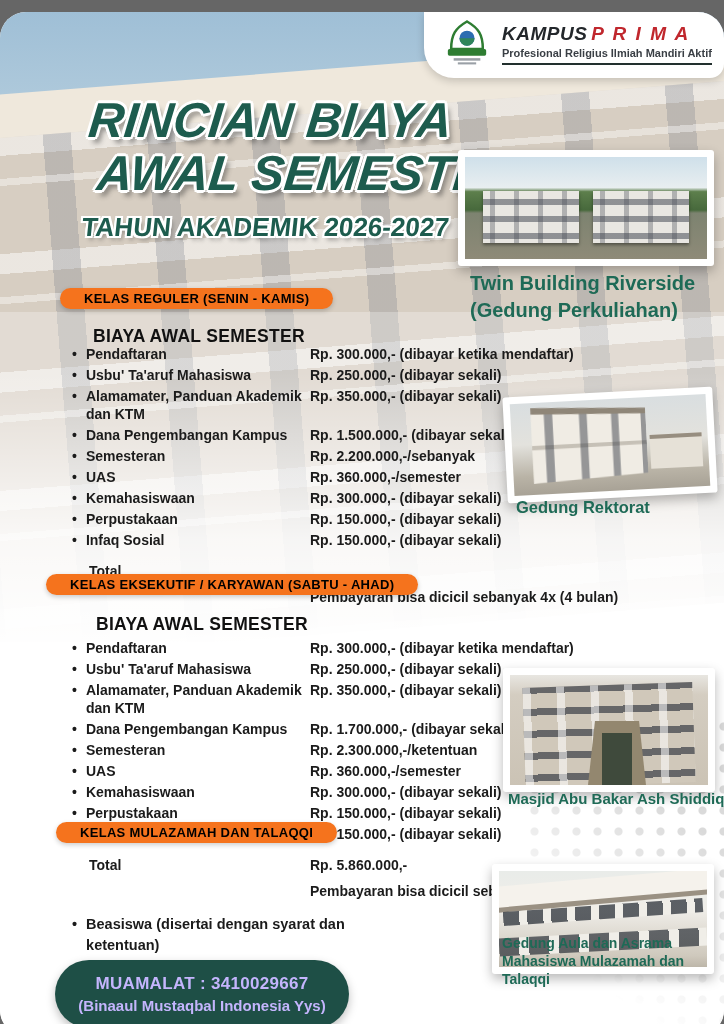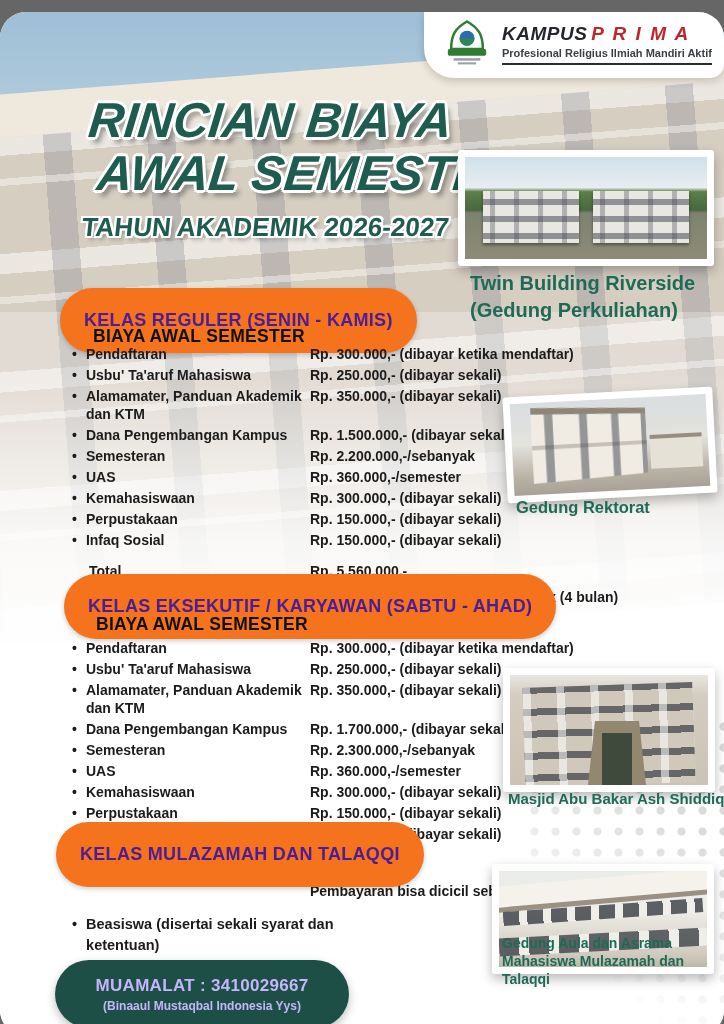--- a/index.html
+++ b/index.html
@@ -91,41 +91,41 @@
   .ph4 { width:208px; height:96px; background:linear-gradient(180deg,#e9ece9 0%,#f0eee9 40%,#cfc9bd 88%,#bdb6a9 100%); }
   .au-roof { position:absolute; left:-10px; top:6px; width:240px; height:26px; background:#f5f2ec;
              border-bottom:5px solid #9a9183; transform:rotate(-5deg); }
   .au-band1 { position:absolute; left:4px; top:34px; width:200px; height:14px;
       background-image:repeating-linear-gradient(90deg, rgba(42,48,56,.75) 0 16px, rgba(240,238,232,1) 16px 24px); transform:rotate(-4deg); }
   .au-band2 { position:absolute; left:0px; top:62px; width:208px; height:18px;
       background-image:repeating-linear-gradient(90deg, rgba(42,48,56,.7) 0 20px, rgba(240,238,232,1) 20px 30px); transform:rotate(-3deg); }
   .cap4 { left:502px; top:922px; width:218px; font-size:14px; line-height:1.3; }
 
   
-  .badge { position:absolute; background:#f5731d; color:#4c1d95; font-weight:bold;
-           border-radius:999px; padding:22px 24px; font-size:18px; letter-spacing:.3px;
+  .badge { position:absolute; background:#f5731d; color:#000000; font-weight:bold;
+           border-radius:999px; padding:3px 24px; font-size:13px; letter-spacing:.3px;
            box-shadow:0 2px 5px rgba(0,0,0,.2); white-space:nowrap; }
   .sec-heading { position:absolute; font-size:17.5px; font-weight:bold; color:#111; letter-spacing:.3px; }
 
   .fee-list { position:absolute; width:565px; font-size:14px; font-weight:bold; color:#1b1b1b; line-height:17.5px; }
   .fee-row { display:grid; grid-template-columns:232px 1fr; column-gap:6px; margin-bottom:3.5px; }
   .fee-label { display:flex; gap:9px; }
   .bullet { flex:0 0 auto; }
   .total-row { margin-top:14px; }
   .total-label { padding-left:17px; }
   .note-row { margin-top:8px; }
 
   .beasiswa { position:absolute; left:72px; top:902px; width:310px; font-size:14.5px; font-weight:bold; color:#1b1b1b; line-height:1.45; display:flex; gap:9px; }
 
   .pay-box { position:absolute; left:55px; top:948px; width:294px; height:68px; background:#1e4f46;
              border-radius:36px; color:#c4b5fd; text-align:center; font-weight:bold;
              display:flex; flex-direction:column; justify-content:center; gap:3px;
              box-shadow:0 4px 10px rgba(0,0,0,.25); }
   .pay-line1 { font-size:17px; letter-spacing:.3px; }
-  .pay-line2 { font-size:12px; }
+  .pay-line2 { font-size:15px; }
 
   .logo-svg { flex:0 0 auto; }
 </style>
 </head>
 <body>
 
 <div class="page">
 
   <div class="bg-sky"></div>
   <div class="bg-roof"></div>
@@ -229,37 +229,36 @@
     </div>
     <div class="fee-row">
       <div class="fee-label">
           <span class="bullet">•</span>
           <span>Infaq Sosial</span>
         </div>
       <div>Rp. 150.000,- (dibayar sekali)</div>
     </div>
     <div class="fee-row total-row">
       <div class="total-label">Total</div>
-      <div>Rp. 5.560.000,-</div>
     </div>
     <div class="fee-row note-row">
       <div></div>
       <div>Pembayaran bisa dicicil sebanyak 4x (4 bulan)</div>
     </div>
   </div>
 
   <div class="photo" style="left:505px; top:380px; transform:rotate(-3deg);">
     <div class="photo-inner ph2">
       <div class="rk-building"></div>
       <div class="rk-wing"></div>
     </div>
   </div>
   <div class="caption cap2">Gedung Rektorat</div>
 
-  <div class="badge" style="left:64px; top:562px;text-align:right;">KELAS EKSEKUTIF / KARYAWAN (SABTU - AHAD)</div>
+  <div class="badge" style="left:46px; top:562px;text-align:right;">KELAS EKSEKUTIF / KARYAWAN (SABTU - AHAD)</div>
   <div class="sec-heading" style="left:96px; top:602px;">BIAYA AWAL SEMESTER</div>
 
   <div class="fee-list" style="left:72px; top:628px;">
     <div class="fee-row">
       <div class="fee-label">
           <span class="bullet">•</span>
           <span>Pendaftaran</span>
         </div>
       <div>Rp. 300.000,- (dibayar ketika mendaftar)</div>
     </div>
@@ -282,21 +281,21 @@
           <span class="bullet">•</span>
           <span>Dana Pengembangan Kampus</span>
         </div>
       <div>Rp. 1.700.000,- (dibayar sekali)</div>
     </div>
     <div class="fee-row">
       <div class="fee-label">
           <span class="bullet">•</span>
           <span>Semesteran</span>
         </div>
-      <div>Rp. 2.300.000,-/sebanyak</div>
+      <div>Rp. 2.300.000,-/ketentuan</div>
     </div>
     <div class="fee-row">
       <div class="fee-label">
           <span class="bullet">•</span>
           <span>UAS</span>
         </div>
       <div>Rp. 360.000,-/semester</div>
     </div>
     <div class="fee-row">
       <div class="fee-label">
@@ -314,40 +313,41 @@
     </div>
     <div class="fee-row">
       <div class="fee-label">
           <span class="bullet">•</span>
           <span>Infaq Sosial</span>
         </div>
       <div>Rp. 150.000,- (dibayar sekali)</div>
     </div>
     <div class="fee-row total-row">
       <div class="total-label">Total</div>
+      <div>Rp. 5.860.000,-</div>
     </div>
     <div class="fee-row note-row">
       <div></div>
       <div>Pembayaran bisa dicicil sebanyak 4x (4 bulan)</div>
     </div>
   </div>
 
   <div class="photo" style="left:503px; top:656px;">
     <div class="photo-inner ph3">
       <div class="mj-face"></div>
       <div class="mj-portal"></div>
       <div class="mj-portal-in"></div>
     </div>
   </div>
   <div class="caption cap3">Masjid Abu Bakar Ash Shiddiq</div>
 
   <div class="badge" style="left:56px; top:810px;">KELAS MULAZAMAH DAN TALAQQI</div>
   <div class="beasiswa">
     <span class="bullet">•</span>
-    <span>Beasiswa (disertai sekali syarat dan ketentuan)</span>
+    <span>Beasiswa (disertai dengan syarat dan ketentuan)</span>
   </div>
 
   <div class="pay-box">
     <div class="pay-line1">MUAMALAT : 3410029667</div>
     <div class="pay-line2">(Binaaul Mustaqbal Indonesia Yys)</div>
   </div>
 
   <div class="photo" style="left:492px; top:852px;">
     <div class="photo-inner ph4">
       <div class="au-roof"></div>

